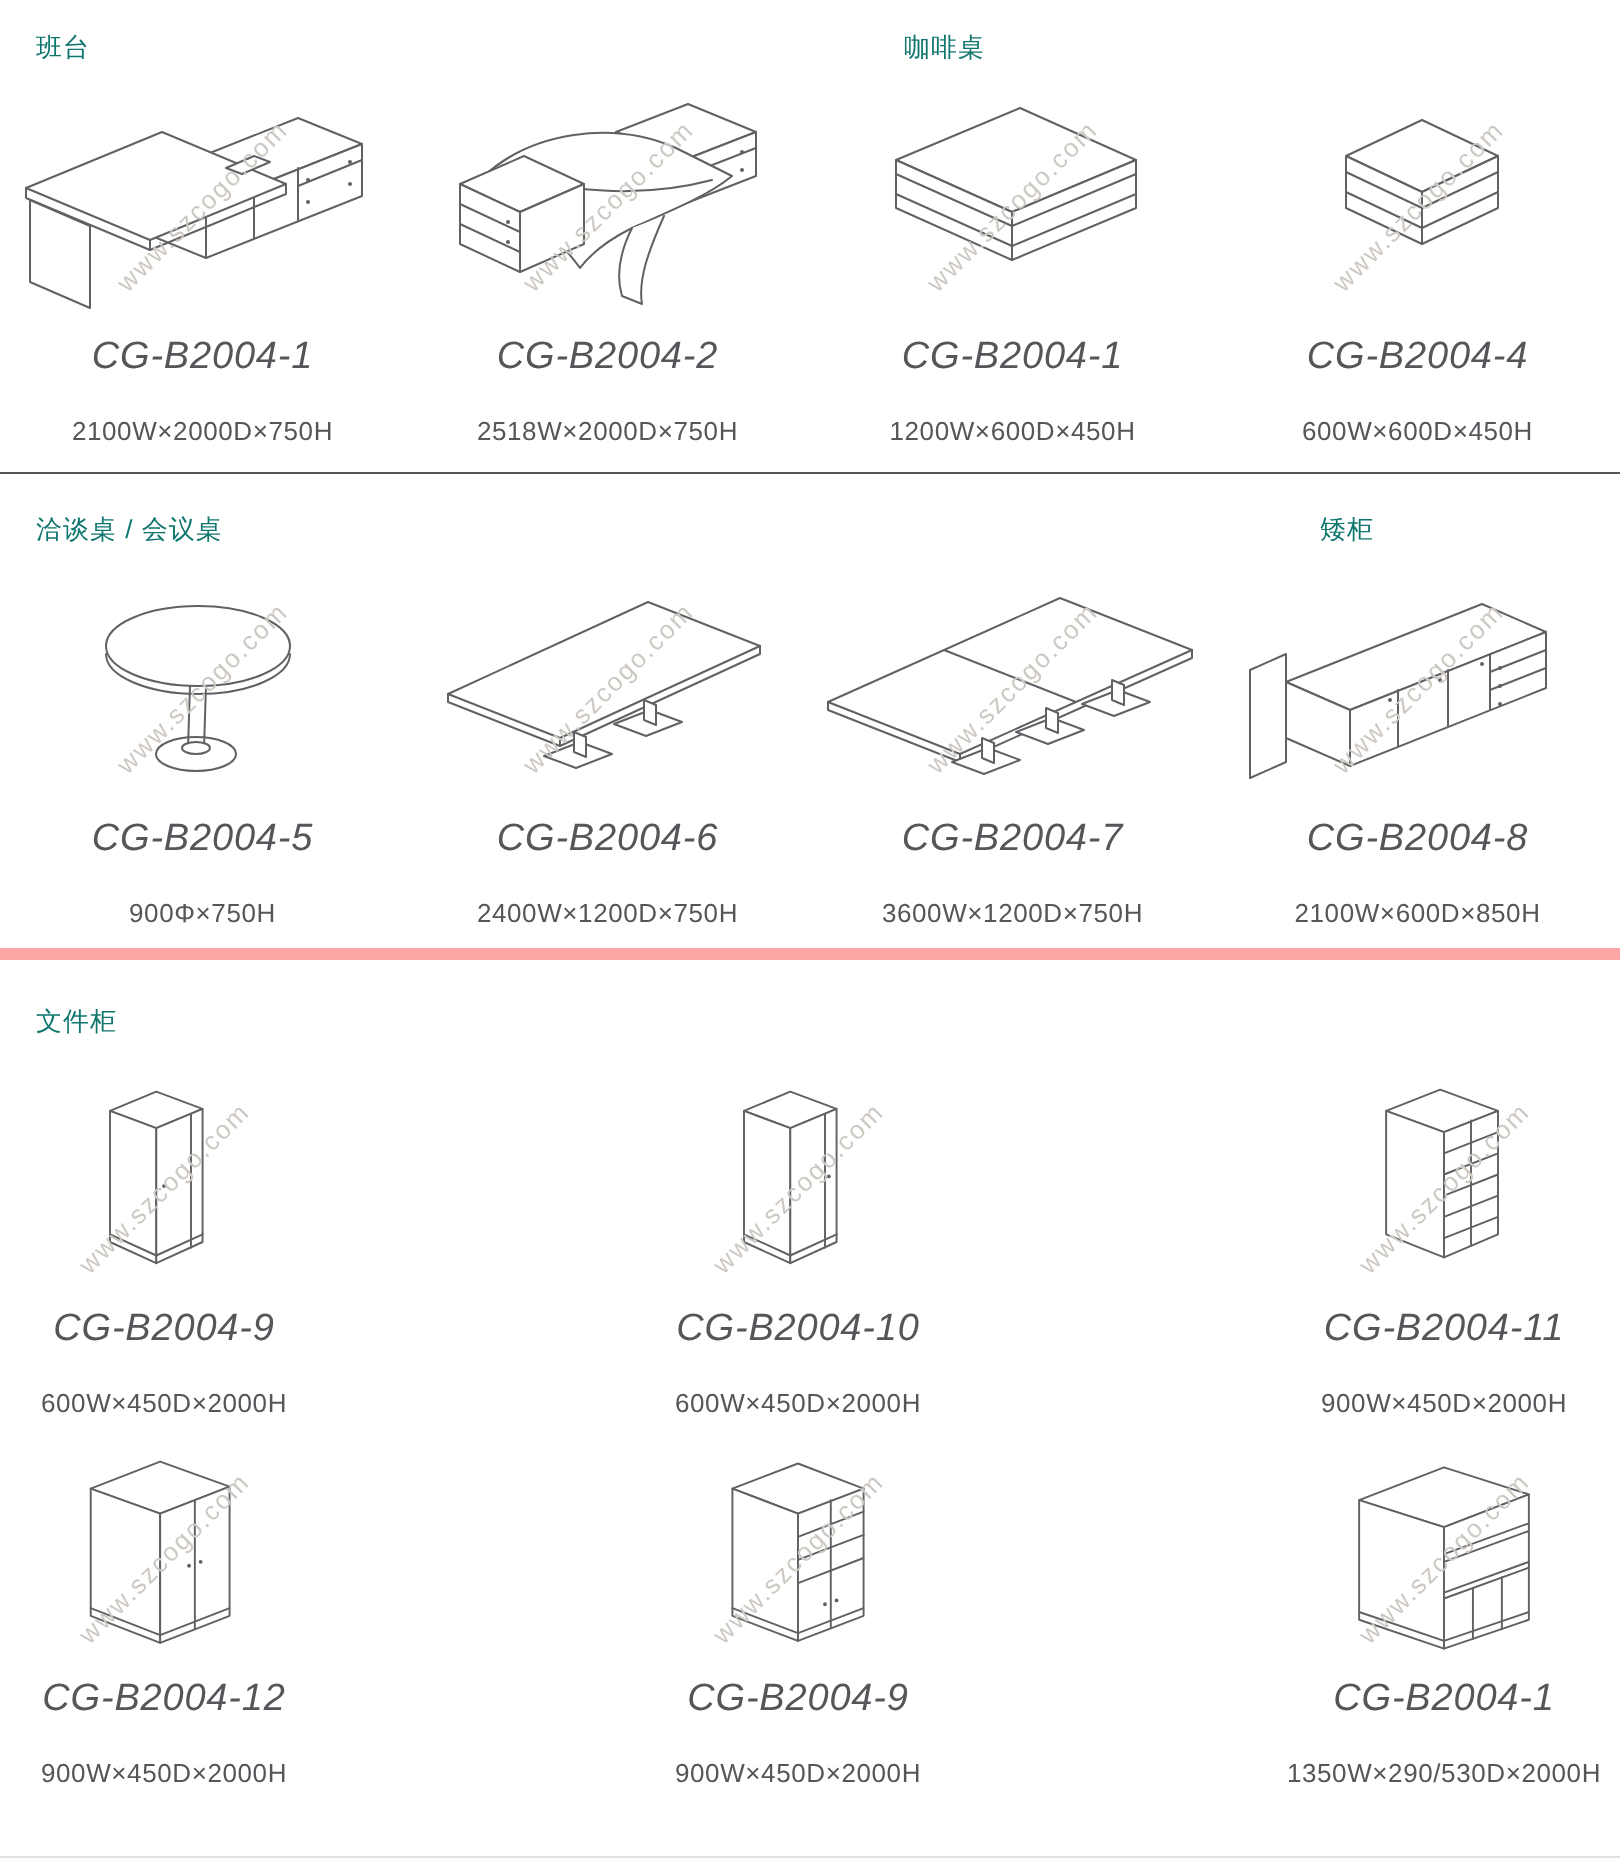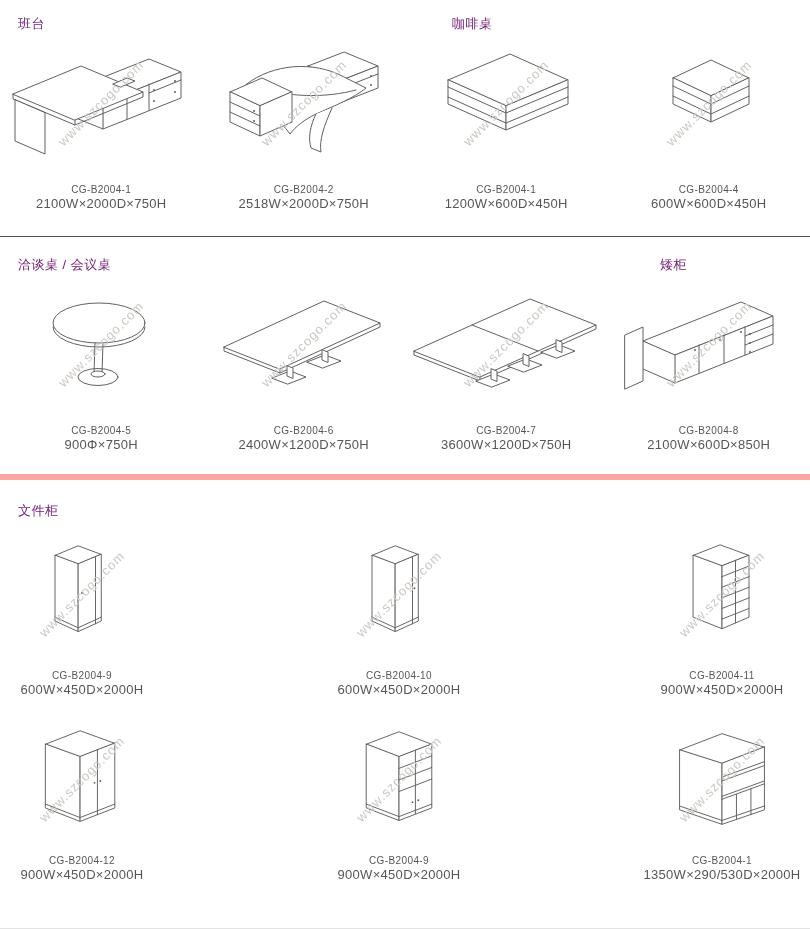--- a/index.html
+++ b/index.html
@@ -5,21 +5,21 @@
   html,body{margin:0;padding:0;background:#fff;}
   .page{
     position:relative;width:810px;height:929px;background:#fff;overflow:hidden;
     font-family:"Liberation Sans","DejaVu Sans",sans-serif;color:#55565a;
     border-bottom:1px solid #e3e3e3;box-sizing:border-box;
   }
   .section{position:relative;box-sizing:border-box;}
   .sec1{height:237px;border-bottom:1px solid #54555a;}
   .sec2{height:243px;border-bottom:6px solid #fca5a5;text-align:center;}
   .sec3{height:448px;}
-  .sec-label{position:absolute;font-size:13px;letter-spacing:.5px;color:#701a75;white-space:nowrap;}
+  .sec-label{position:absolute;font-size:13px;letter-spacing:.5px;color:#0f766e;white-space:nowrap;}
   .lbl-a{left:18px;top:15px;}
   .lbl-b{left:452px;top:15px;}
   .lbl-c{left:18px;top:19px;}
   .lbl-d{left:660px;top:19px;}
   .lbl-e{left:18px;top:22px;}
   .prod-row{position:absolute;left:0;width:810px;display:flex;}
   .sec1 .prod-row{top:44px;}
   .sec2 .prod-row{top:48px;}
   .sec3 .rowA{top:60px;}
   .sec3 .rowB{top:245px;}
@@ -33,22 +33,22 @@
   .fig.tall{width:130px;height:108px;}
   .fig svg{display:block;}
   .art path,.art ellipse,.art line{stroke:#606164;stroke-width:1;fill:none;stroke-linejoin:round;stroke-linecap:round;}
   .art .f{fill:#ffffff;}
   .art circle{fill:#606164;stroke:none;}
   .wm{
     position:absolute;left:50%;top:50%;
     transform:translate(-50%,-50%) rotate(-45deg);
     font-size:13px;letter-spacing:1px;color:#cdc8c2;white-space:nowrap;pointer-events:none;
   }
-  .code{font-size:10px;margin-top:22px;letter-spacing:.4px;}
-  .dims{font-size:13px;margin-top:1px;letter-spacing:.3px;}
+  .code{font-size:19px;margin-top:6px;letter-spacing:.4px;font-style:italic;}
+  .dims{font-size:13px;margin-top:18px;letter-spacing:.3px;}
 </style>
 </head>
 <body>
 
 <div class="page">
 
   <div class="section sec1">
     <div class="sec-label lbl-a">班台</div>
     <div class="sec-label lbl-b">咖啡桌</div>
 

